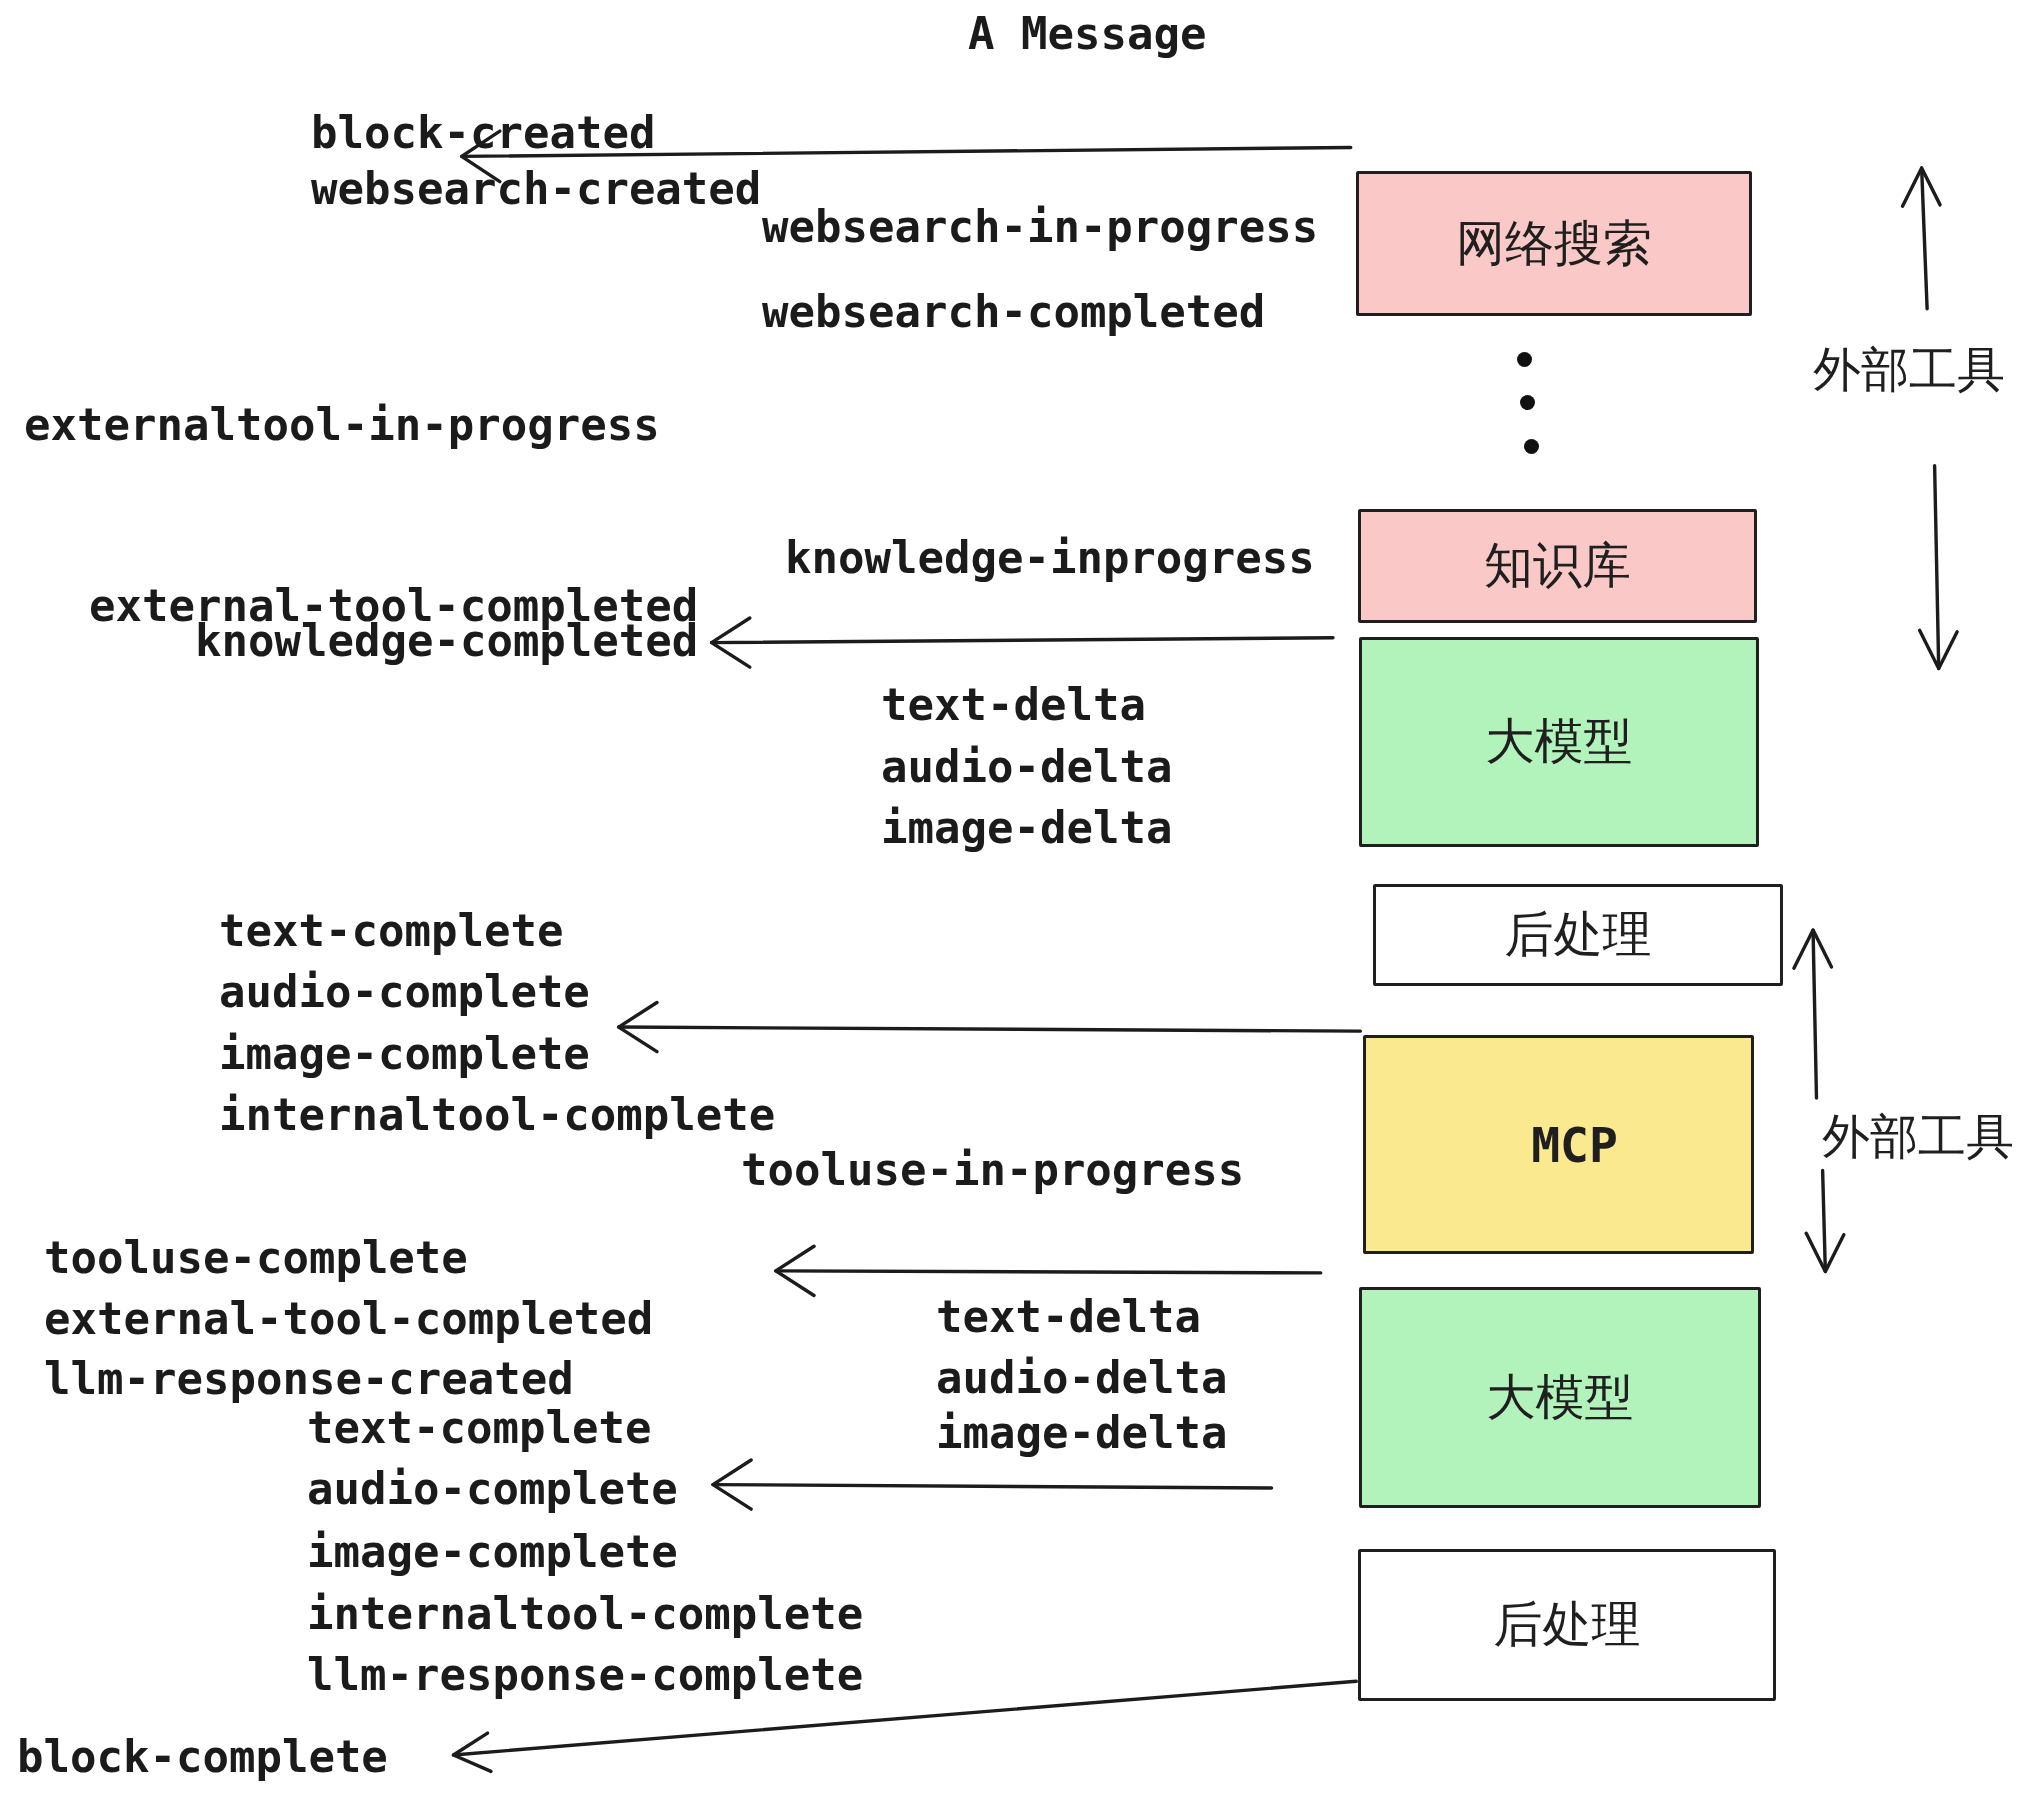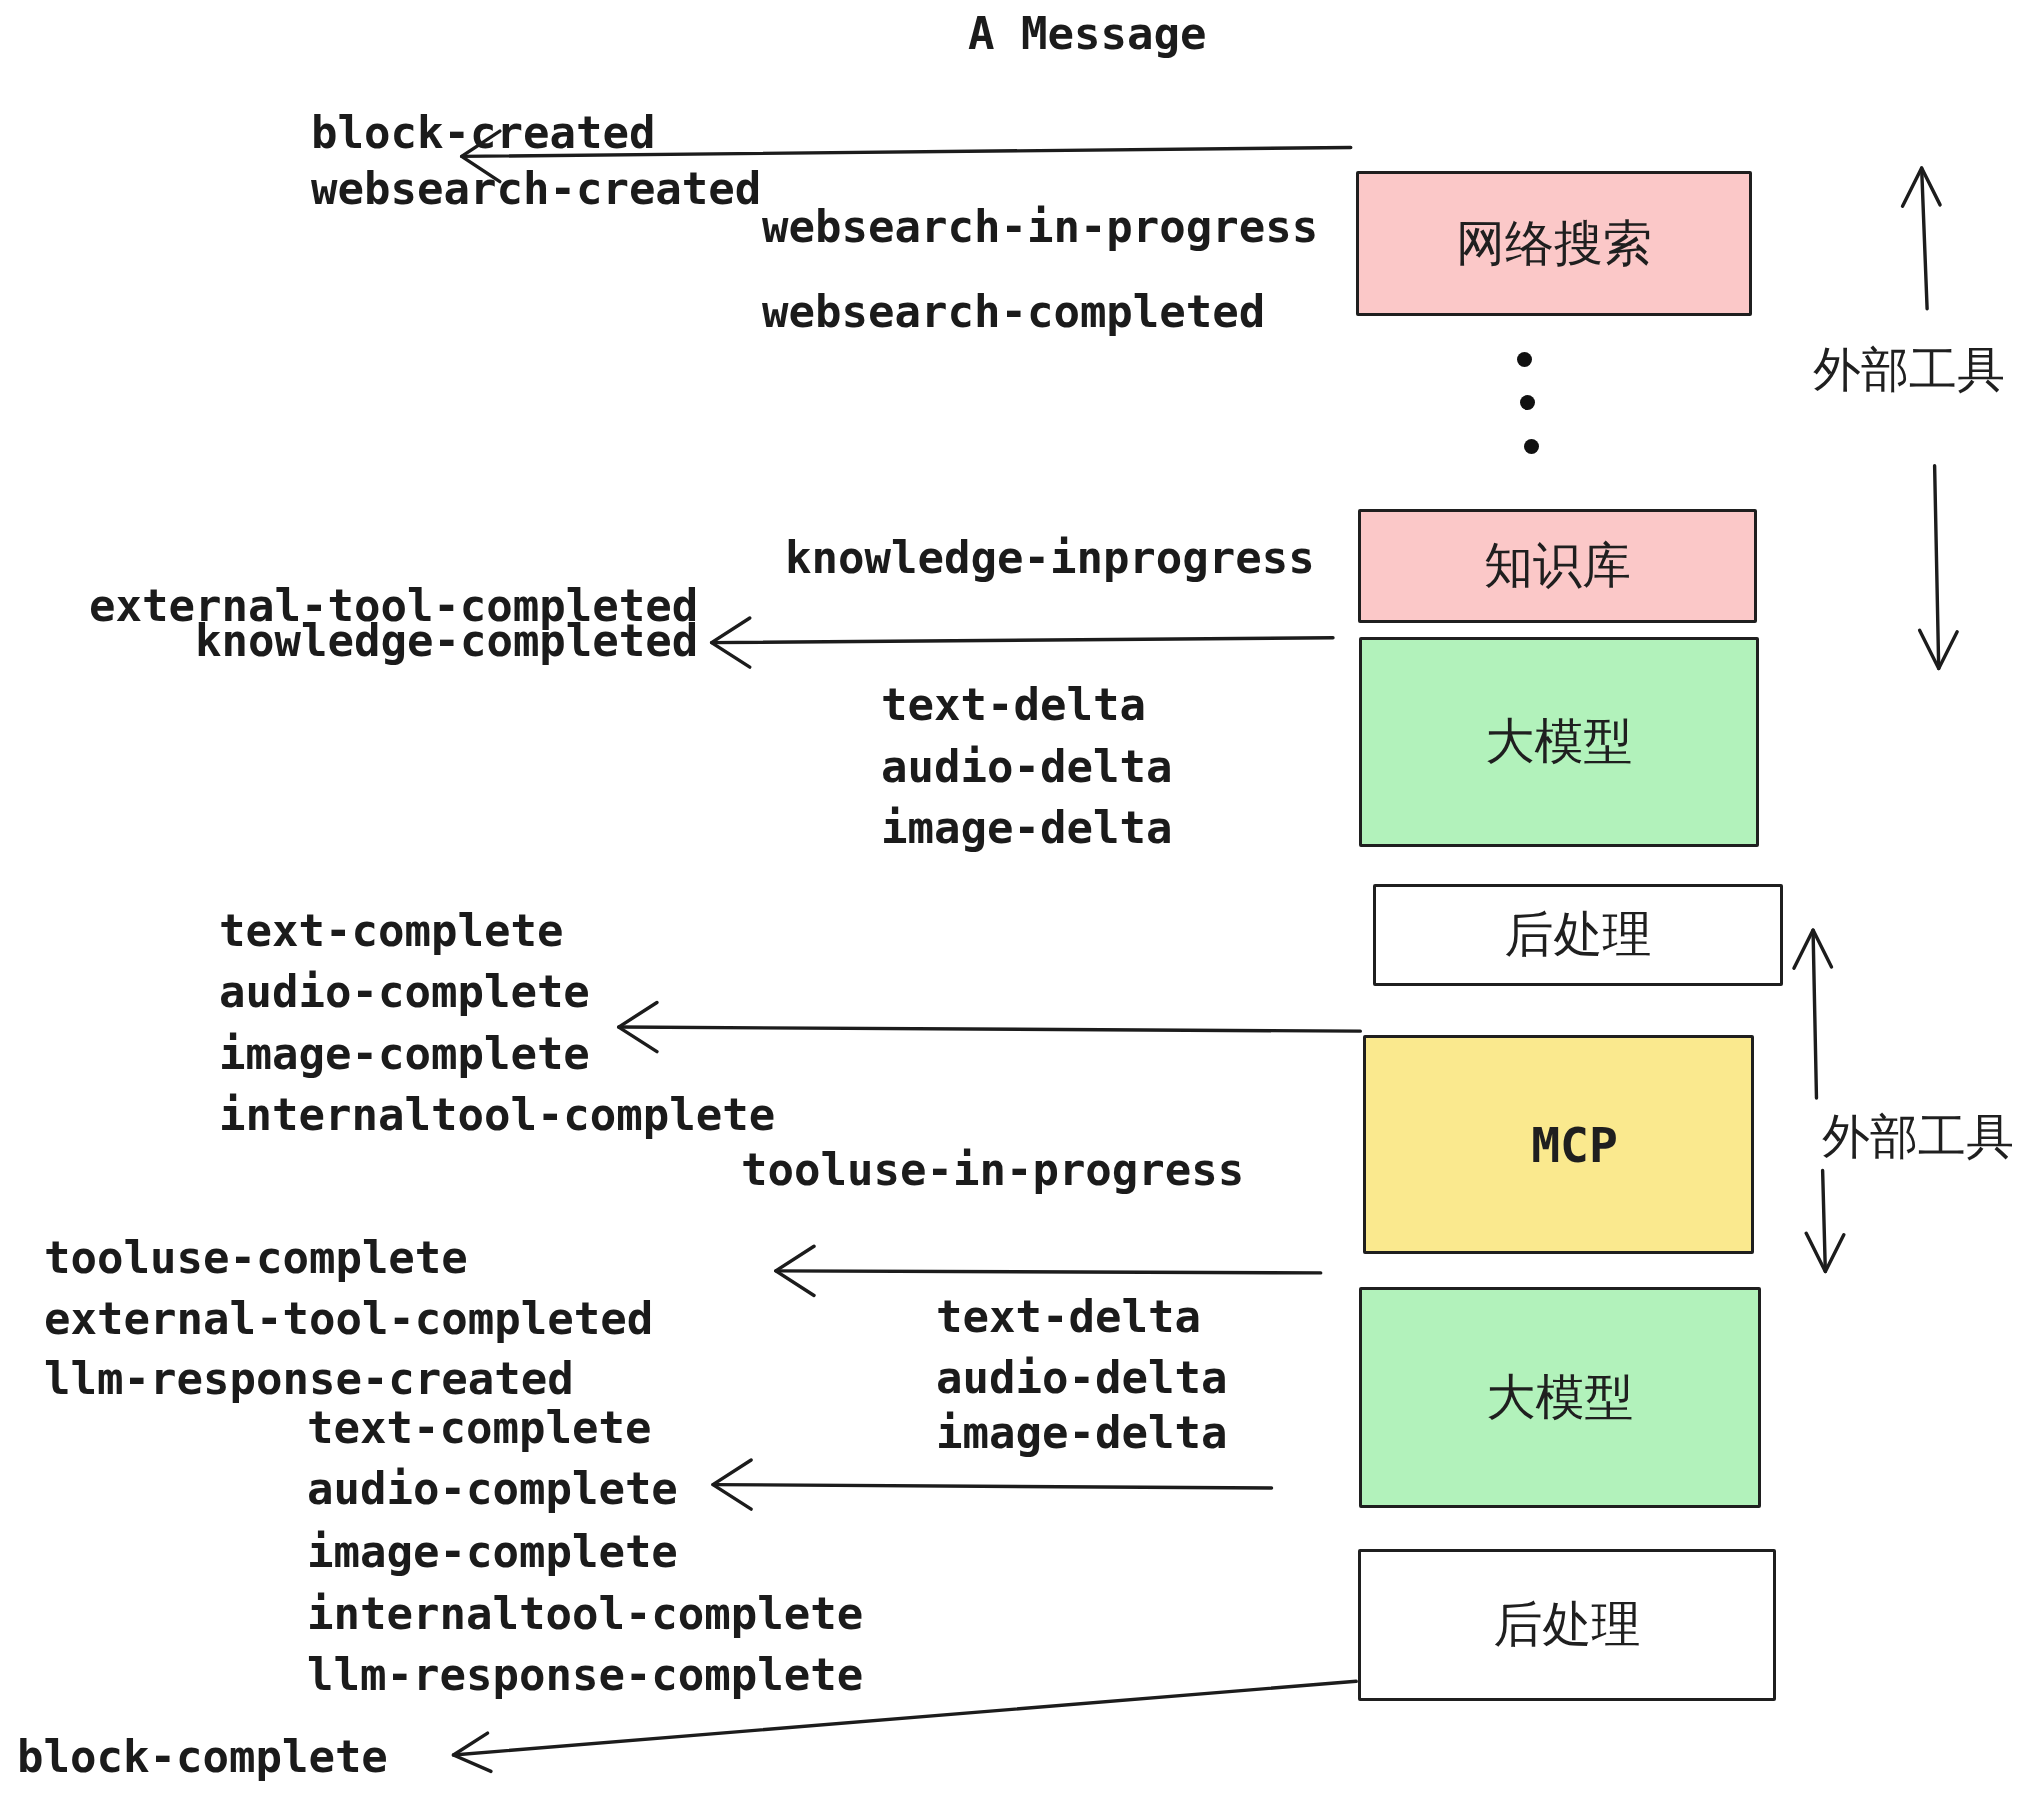--- a/index.html
+++ b/index.html
@@ -27,20 +27,21 @@
 <body>
 
 <div id="canvas">
 
   <div class="title" style="left:968px;top:8.2px;position:absolute;">A Message</div>
 
   <div class="lbl" style="left:311px;top:164px;">websearch-created</div>
   <div class="lbl" style="left:311px;top:108px;">block-created</div>
   <div class="lbl" style="left:762px;top:202px;">websearch-in-progress</div>
   <div class="lbl" style="left:762px;top:287px;">websearch-completed</div>
+  <div class="lbl" style="left:24px;top:400px;">externaltool-in-progress</div>
   <div class="lbl" style="left:785px;top:533px;">knowledge-inprogress</div>
   <div class="lbl" style="left:89px;top:581px;">external-tool-completed</div>
   <div class="lbl" style="left:195px;top:616px;">knowledge-completed</div>
   <div class="lbl" style="left:881px;top:680px;">text-delta</div>
   <div class="lbl" style="left:881px;top:742px;">audio-delta</div>
   <div class="lbl" style="left:881px;top:803px;">image-delta</div>
   <div class="lbl" style="left:219px;top:906px;">text-complete</div>
   <div class="lbl" style="left:219px;top:967px;">audio-complete</div>
   <div class="lbl" style="left:219px;top:1029px;">image-complete</div>
   <div class="lbl" style="left:219px;top:1090px;">internaltool-complete</div>

